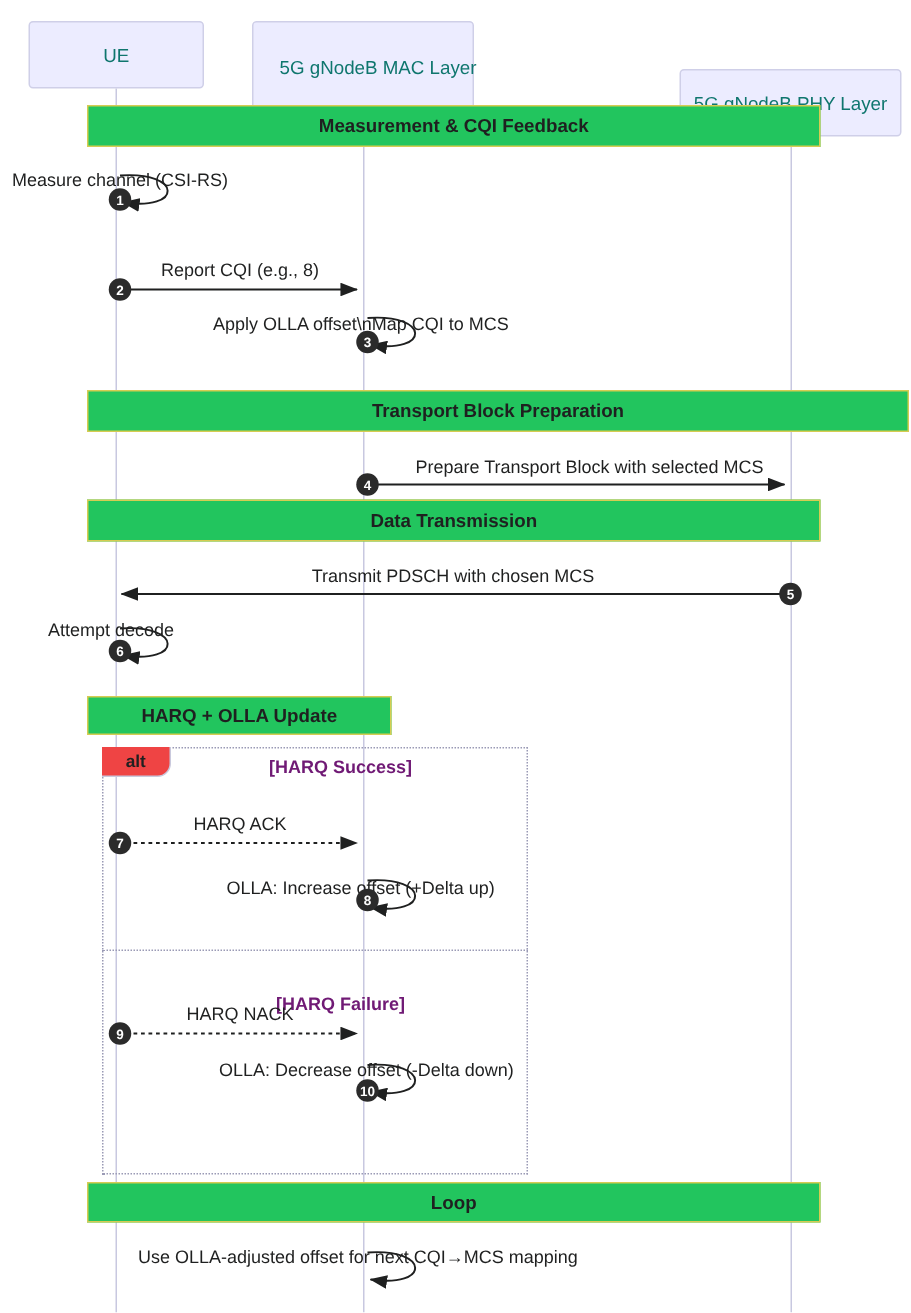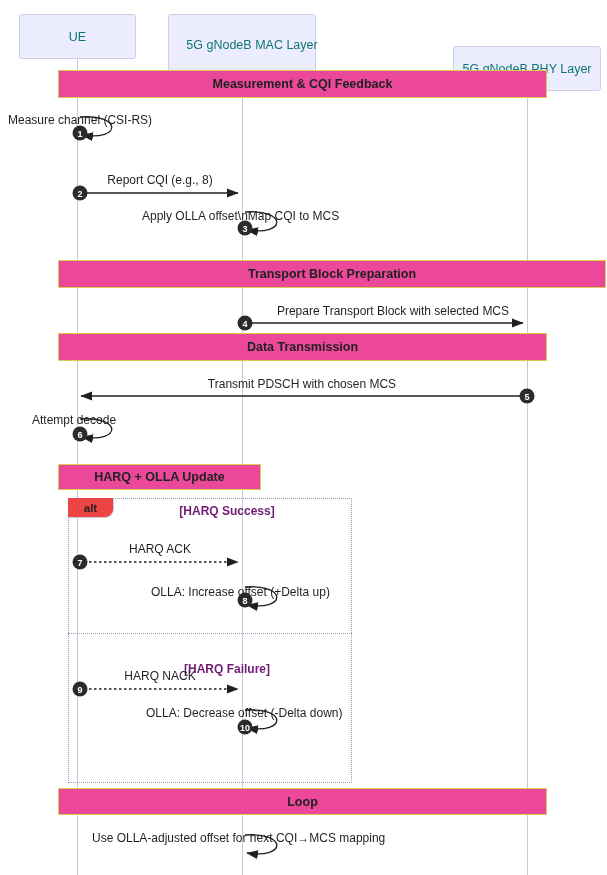--- a/index.html
+++ b/index.html
@@ -33,21 +33,21 @@
     color: #0f766e;
     white-space: nowrap;
   }
   .lifeline {
     position: absolute;
     width: 1px;
     background: #c8c8e0;
   }
   .note-band {
     position: absolute;
-    background: #ec4899;
+    background: #22c55e;
     border: 1px solid #d6cc52;
     box-sizing: border-box;
     display: flex;
     align-items: center;
     justify-content: center;
     font-size: 12.5px;
     font-weight: bold;
     color: #1f2020;
     white-space: nowrap;
   }

